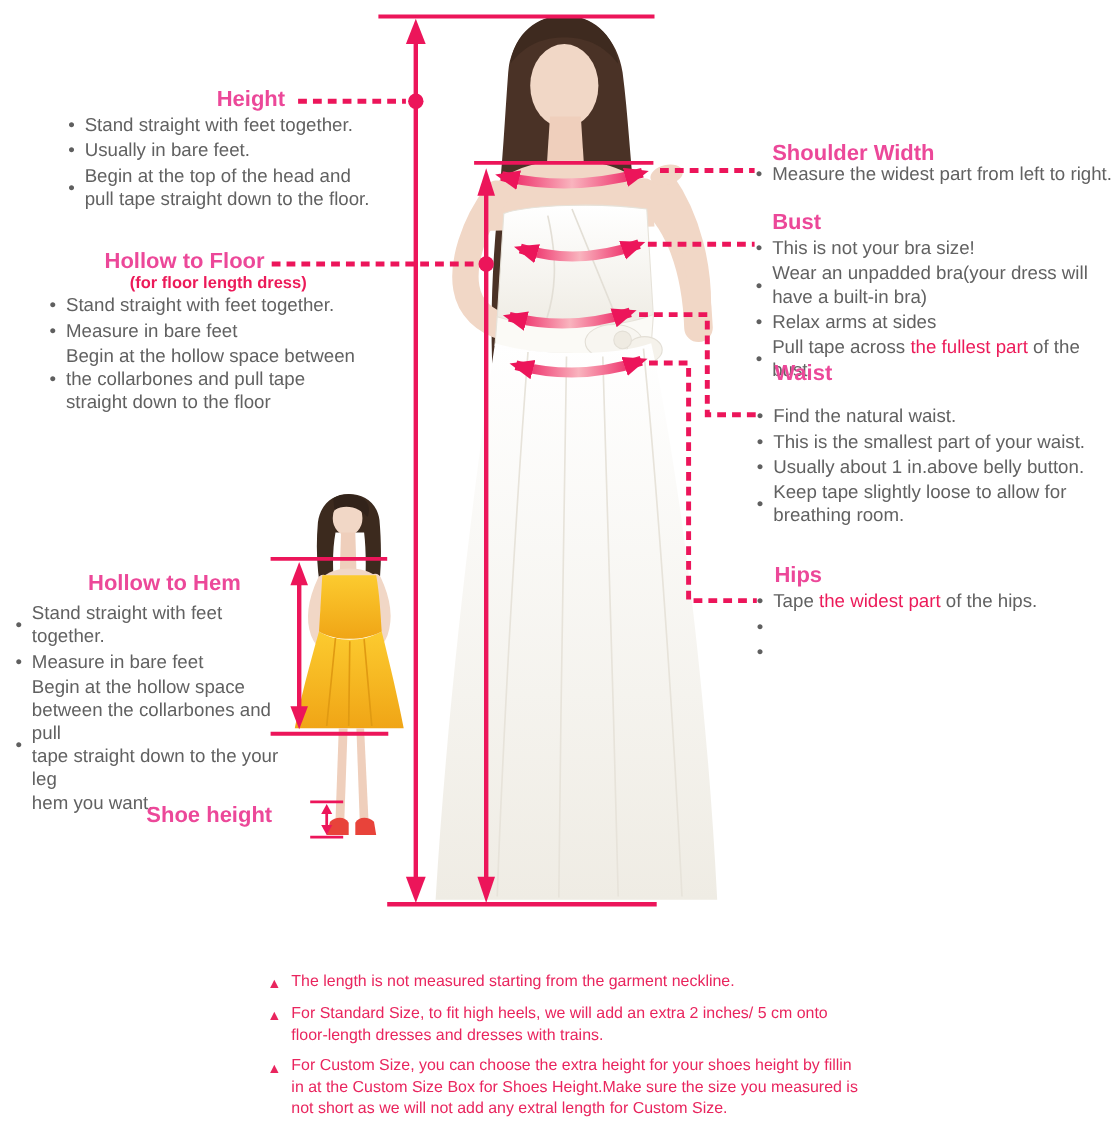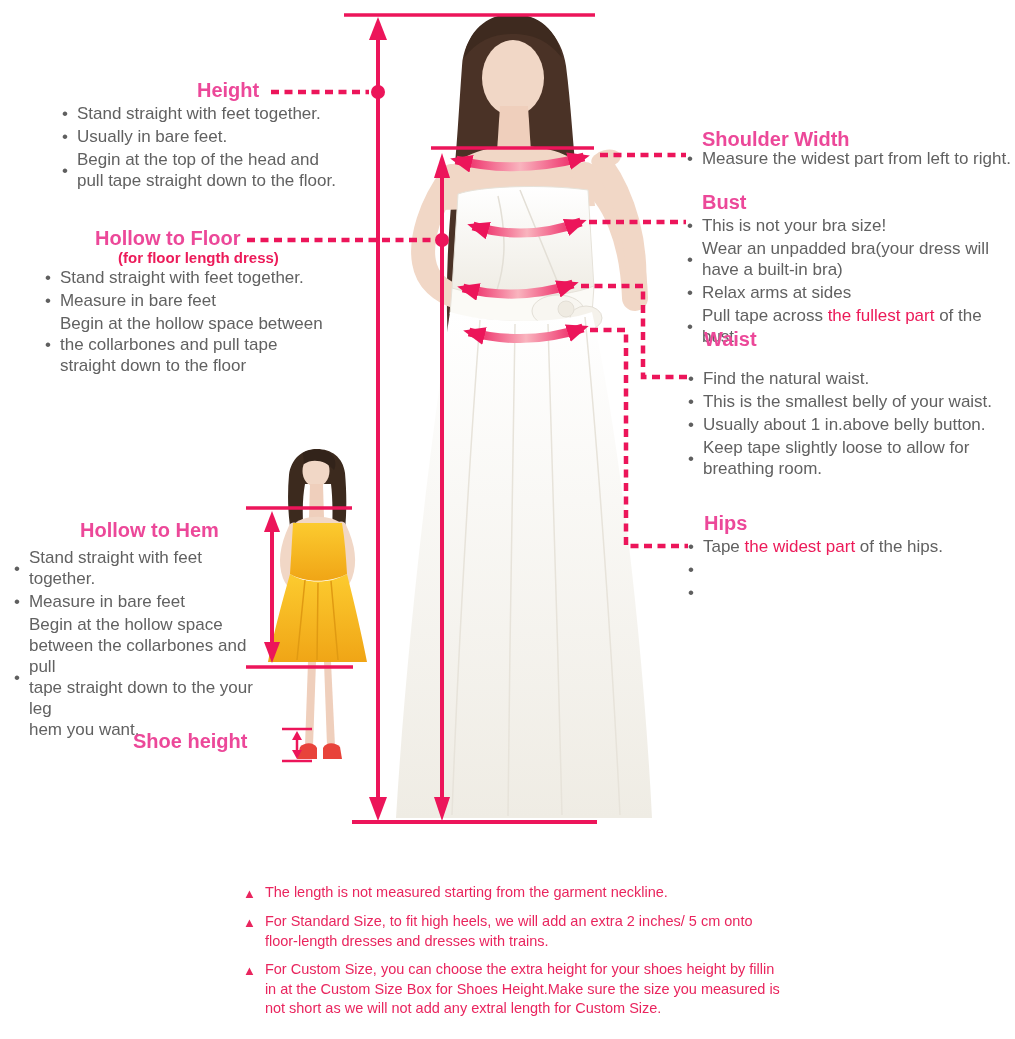--- a/index.html
+++ b/index.html
@@ -252,21 +252,21 @@
   </div>
 
   <div class="txt heading" style="left:704px;top:328px;">Waist</div>
   <div class="txt bullets" style="left:688px;top:368px;width:318px;">
     <div class="bullet-row">
       <span class="dot">•</span>
       <span class="btext">Find the natural waist.</span>
     </div>
     <div class="bullet-row">
       <span class="dot">•</span>
-      <span class="btext">This is the smallest belly of your waist.</span>
+      <span class="btext">This is the smallest part of your waist.</span>
     </div>
     <div class="bullet-row">
       <span class="dot">•</span>
       <span class="btext">Usually about 1 in.above belly button.</span>
     </div>
     <div class="bullet-row">
       <span class="dot">•</span>
       <span class="btext">Keep tape slightly loose to allow for
 breathing room.</span>
     </div>

